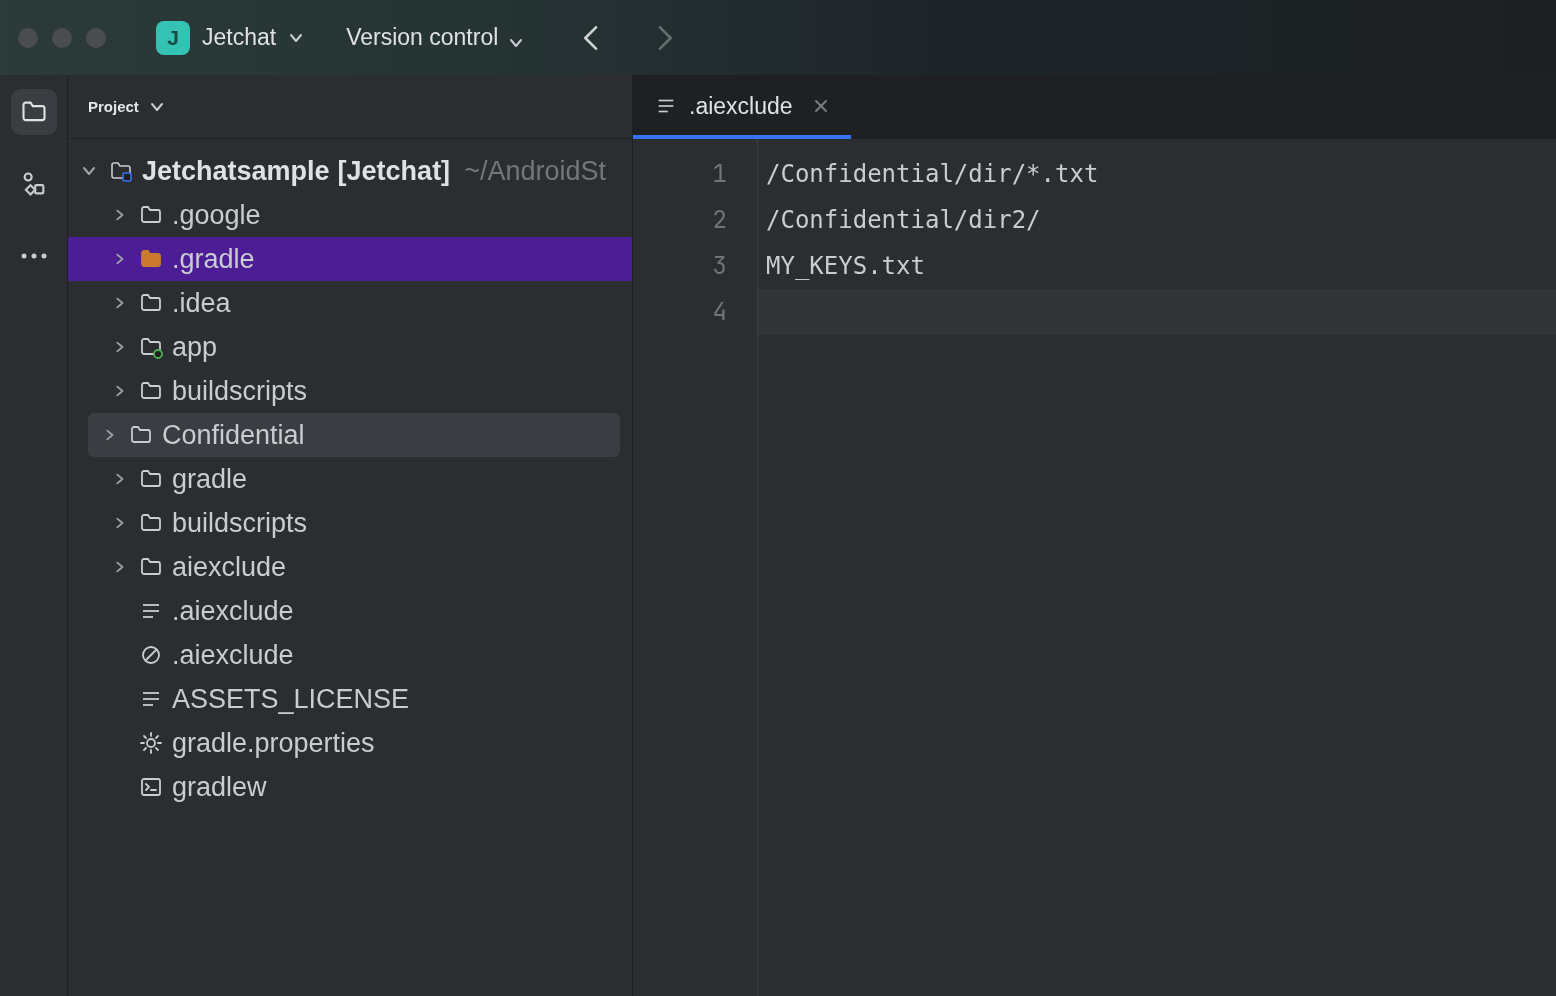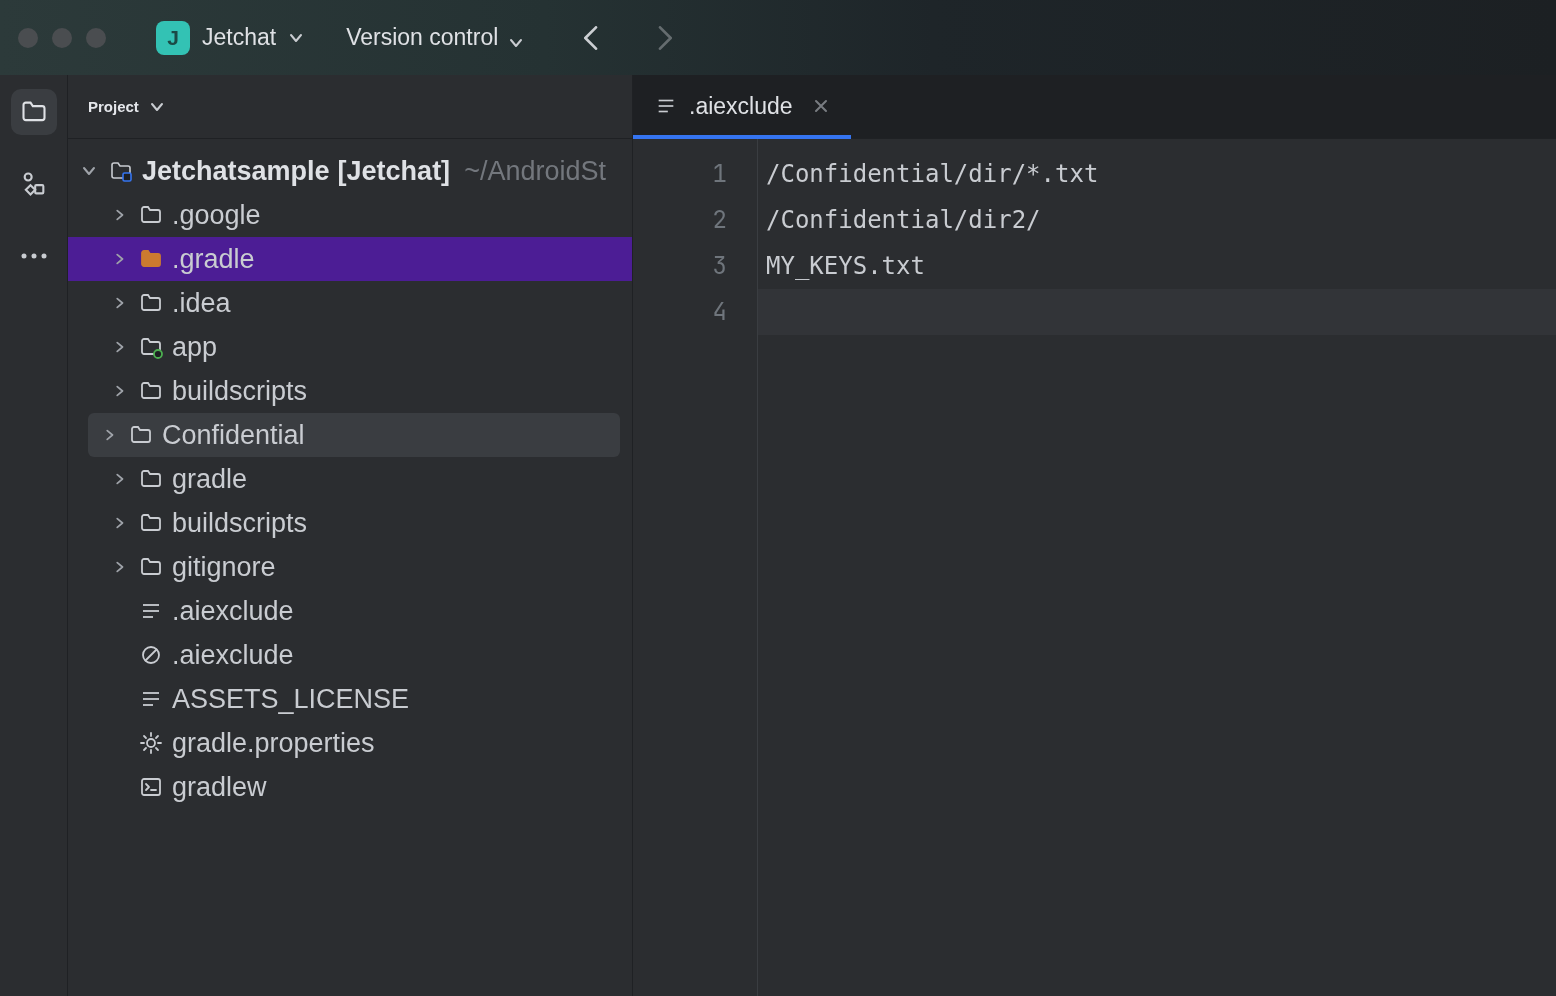--- a/index.html
+++ b/index.html
@@ -365,21 +365,21 @@
             <span class="arrow-sp">
               <svg width="14" height="14" viewBox="0 0 16 16">
                 <use href="#i-chev-right"></use>
               </svg>
             </span>
             <span class="tree-icon">
               <svg width="24" height="24" viewBox="0 0 24 24">
                 <use href="#i-folder"></use>
               </svg>
             </span>
-            <span class="tree-label">gitignore</span>
+            <span class="tree-label">aiexclude</span>
           </div>
           <div class="tree-row indent-1">
             <span class="arrow-sp"></span>
             <span class="tree-icon">
               <svg width="24" height="24" viewBox="0 0 24 24">
                 <use href="#i-textfile"></use>
               </svg>
             </span>
             <span class="tree-label">.aiexclude</span>
           </div>

